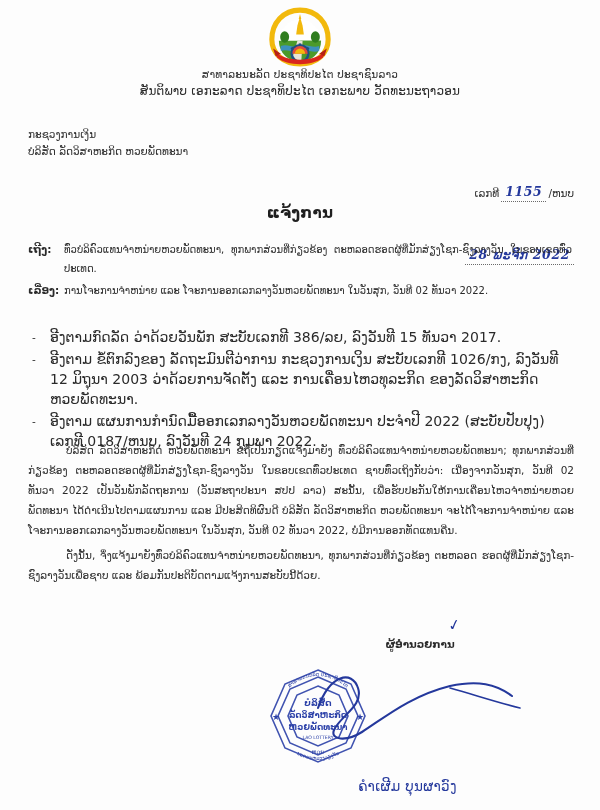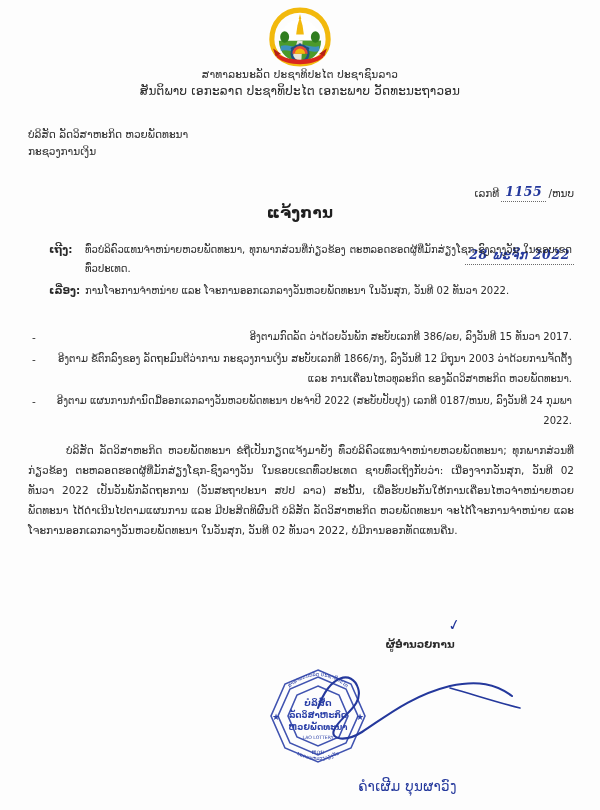--- a/index.html
+++ b/index.html
@@ -75,41 +75,41 @@
   .doc-title {
     position: absolute; left: 0; right: 0; top: 204px;
     text-align: center; font-size: 15px; font-weight: 700;
     color: #1f1f1f; letter-spacing: .3px;
   }
 
   
   .subject {
     position: absolute; left: 28px; right: 28px; top: 240px;
   }
-  .subj-row { display: flex; margin-bottom: 3px; margin-left: 21px; }
+  .subj-row { display: flex; margin-bottom: 3px; }
   .subj-key {
     font-size: 10.5px; line-height: 19px; width: 36px;
     flex: 0 0 36px; color: #2a2a2a; font-weight: 700;
   }
   .subj-val {
     font-size: 10px; line-height: 19px; color: #2a2a2a;
     flex: 1; text-align: justify;
   }
 
   
   .refs {
     position: absolute; left: 28px; right: 28px; top: 327px;
   }
   .ref-item { display: flex; margin-bottom: 2px; }
   .ref-dash {
     flex: 0 0 22px; font-size: 10.5px; line-height: 20px; color: #2a2a2a;
     padding-left: 4px;
   }
   .ref-text {
-    flex: 1; font-size: 10px; line-height: 20px; color: #2a2a2a; text-align: right;
+    flex: 1; font-size: 14px; line-height: 20px; color: #2a2a2a;
   }
 
   
   .body-paras {
     position: absolute; left: 28px; right: 26px; top: 440px;
   }
   .para {
     font-size: 10.5px; line-height: 20px; color: #2a2a2a;
     text-align: justify; text-indent: 38px; margin-bottom: 5px;
   }
@@ -189,22 +189,22 @@
       <path d="M92 66 L80 74 L88 78 Z" fill="#b51f16"></path>
     </svg>
   </div>
 
   <div class="nat-lines">
     <div class="nat-line1">ສາທາລະນະລັດ ປະຊາທິປະໄຕ ປະຊາຊົນລາວ</div>
     <div class="nat-line2">ສັນຕິພາບ ເອກະລາດ ປະຊາທິປະໄຕ ເອກະພາບ ວັດທະນະຖາວອນ</div>
   </div>
 
   <div class="issuer">
+    <div>ກະຊວງການເງິນ</div>
     <div>ບໍລິສັດ ລັດວິສາຫະກິດ ຫວຍພັດທະນາ</div>
-    <div>ກະຊວງການເງິນ</div>
   </div>
 
   <div class="refblock">
     <div class="ref-row">
       <span>ເລກທີ</span>
       <span class="hand">1155</span>
       <span>/ຫນບ</span>
     </div>
     <div class="ref-row">
       <span class="hand">28 ພະຈິກ 2022</span>
@@ -224,30 +224,31 @@
     </div>
   </div>
 
   <div class="refs">
     <div class="ref-item">
       <div class="ref-dash">-</div>
       <div class="ref-text">ອີງຕາມກົດລັດ ວ່າດ້ວຍວັນພັກ ສະບັບເລກທີ 386/ລຍ, ລົງວັນທີ 15 ທັນວາ 2017.</div>
     </div>
     <div class="ref-item">
       <div class="ref-dash">-</div>
-      <div class="ref-text">ອີງຕາມ ຂໍ້ຕົກລົງຂອງ ລັດຖະມົນຕີວ່າການ ກະຊວງການເງິນ ສະບັບເລກທີ 1866/ກງ, ລົງວັນທີ 12 ມິຖຸນາ 2003 ວ່າດ້ວຍການຈັດຕັ້ງ ແລະ ການເຄື່ອນໄຫວທຸລະກິດ ຂອງລັດວິສາຫະກິດ ຫວຍພັດທະນາ.</div>
+      <div class="ref-text">ອີງຕາມ ຂໍ້ຕົກລົງຂອງ ລັດຖະມົນຕີວ່າການ ກະຊວງການເງິນ ສະບັບເລກທີ 1026/ກງ, ລົງວັນທີ 12 ມິຖຸນາ 2003 ວ່າດ້ວຍການຈັດຕັ້ງ ແລະ ການເຄື່ອນໄຫວທຸລະກິດ ຂອງລັດວິສາຫະກິດ ຫວຍພັດທະນາ.</div>
     </div>
     <div class="ref-item">
       <div class="ref-dash">-</div>
       <div class="ref-text">ອີງຕາມ ແຜນການກຳນົດມື້ອອກເລກລາງວັນຫວຍພັດທະນາ ປະຈຳປີ 2022 (ສະບັບປັບປຸງ) ເລກທີ 0187/ຫນບ, ລົງວັນທີ 24 ກຸມພາ 2022.</div>
     </div>
   </div>
 
   <div class="body-paras">
     <div class="para">ບໍລິສັດ ລັດວິສາຫະກິດ ຫວຍພັດທະນາ ຂໍຖືເປັນກຽດແຈ້ງມາຍັງ ທົ່ວບໍລິຄົວແທນຈຳຫນ່າຍຫວຍພັດທະນາ; ທຸກພາກສ່ວນທີ່ກ່ຽວຂ້ອງ ຕະຫລອດຮອດຜູ້ທີ່ມັກສ່ຽງໂຊກ-ຊົງລາງວັນ ໃນຂອບເຂດທົ່ວປະເທດ ຊາບທົ່ວເຖິງກັບວ່າ: ເນື່ອງຈາກວັນສຸກ, ວັນທີ 02 ທັນວາ 2022 ເປັນວັນພັກລັດຖະການ (ວັນສະຖາປະນາ ສປປ ລາວ) ສະນັ້ນ, ເພື່ອຮັບປະກັນໃຫ້ການເຄື່ອນໄຫວຈຳຫນ່າຍຫວຍພັດທະນາ ໄດ້ດຳເນີນໄປຕາມແຜນການ ແລະ ມີປະສິດທິຜົນດີ ບໍລິສັດ ລັດວິສາຫະກິດ ຫວຍພັດທະນາ ຈະໄດ້ໂຈະການຈຳຫນ່າຍ ແລະ ໂຈະການອອກເລກລາງວັນຫວຍພັດທະນາ ໃນວັນສຸກ, ວັນທີ 02 ທັນວາ 2022, ບໍ່ມີການອອກທັດແທນຄືນ.</div>
+    <div class="para">ດັ່ງນັ້ນ, ຈຶ່ງແຈ້ງມາຍັງທົ່ວບໍລິຄົວແທນຈຳຫນ່າຍຫວຍພັດທະນາ, ທຸກພາກສ່ວນທີ່ກ່ຽວຂ້ອງ ຕະຫລອດ ຮອດຜູ້ທີ່ມັກສ່ຽງໂຊກ-ຊົງລາງວັນເພື່ອຊາບ ແລະ ພ້ອມກັນປະຕິບັດຕາມແຈ້ງການສະບັບນີ້ດ້ວຍ.</div>
   </div>
 
   <div class="check">✓</div>
 
   <div class="sig-title">ຜູ້ອຳນວຍການ</div>
 
   <div class="stamp">
     <svg width="120" height="105" viewBox="0 0 120 105">
       <defs>
         <path id="arcTop" d="M 20 54 A 40 40 0 0 1 100 54" fill="none"></path>

